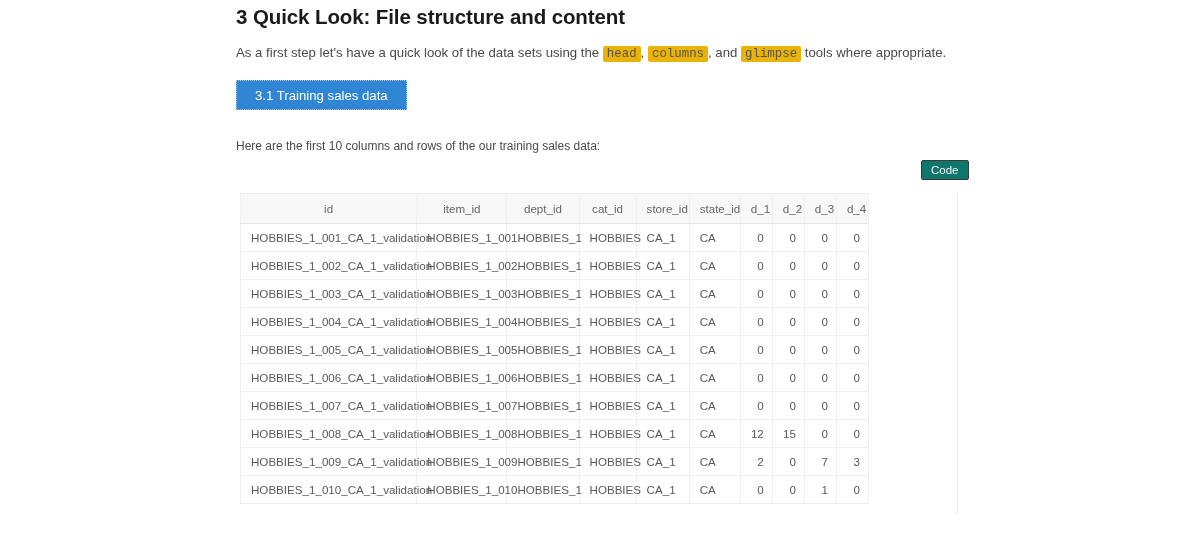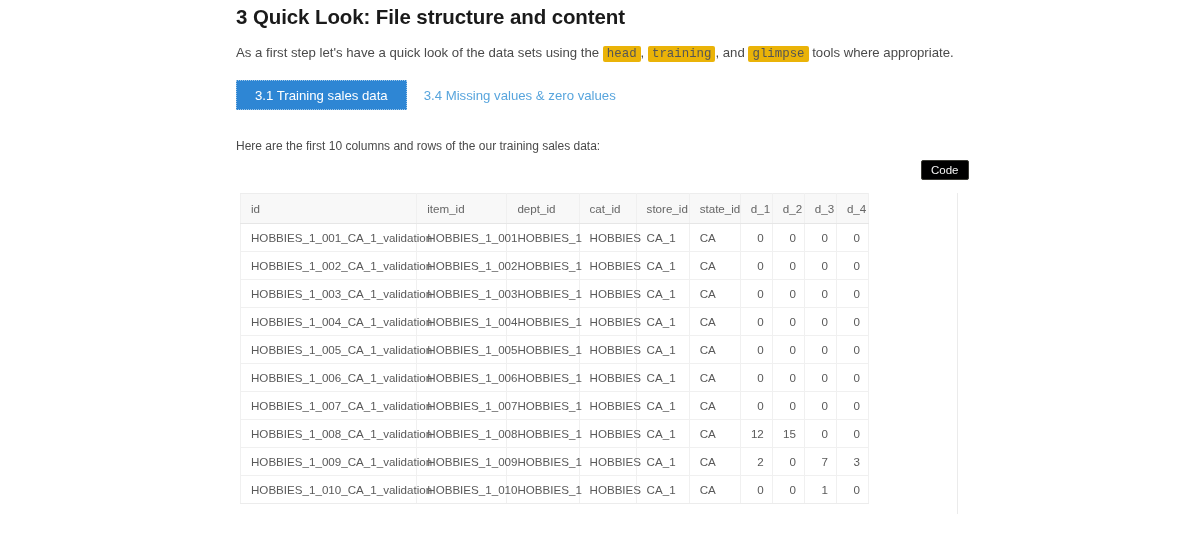--- a/index.html
+++ b/index.html
@@ -56,20 +56,21 @@
     padding: 1px 4px;
     border-radius: 2px;
   }
 
   
   .tabs {
     margin-top: 16px;
     display: flex;
     align-items: stretch;
     height: 30px;
+    gap: 31px;
   }
   .tab {
     font-size: 13.2px;
     line-height: 30px;
     padding: 0 16px;
     color: #58a5dd;
     background: transparent;
     border: 1px solid transparent;
     cursor: pointer;
     white-space: nowrap;
@@ -93,21 +94,21 @@
   }
 
   
   .code-btn {
     position: absolute;
     left: 921px;
     top: 160px;
     height: 18px;
     line-height: 18px;
     padding: 0 9px;
-    background: #000000;
+    background: #0f766e;
     color: #f5f5f5;
     font-size: 11.5px;
     font-family: "Liberation Sans", sans-serif;
     border: 1px solid #3a3a34;
     border-radius: 2px;
     cursor: pointer;
     user-select: none;
   }
 
   
@@ -126,21 +127,21 @@
     border-collapse: collapse;
     table-layout: fixed;
     width: 629px;
     font-size: 11.6px;
     color: #5a5a5a;
   }
   table.df thead th {
     background: #f8f8f8;
     font-weight: normal;
     color: #666666;
-    text-align: left;
+    text-align: center;
     padding: 8px 10px 8px 10px;
     border-bottom: 1px solid #e6e6e6;
     border-right: 1px solid #f0f0f0;
     border-top: 1px solid #ededed;
     height: 17px;
     box-sizing: border-box;
     white-space: nowrap;
   }
   table.df thead th.num { text-align: center; padding-right: 8px; }
   table.df thead th:first-child { border-left: 1px solid #f0f0f0; }
@@ -172,28 +173,27 @@
 <body>
 
 <div class="page">
   <div class="content">
 
     <h2 class="section-title">3 Quick Look: File structure and content</h2>
 
     <p class="intro">
       <span>As a first step let's have a quick look of the data sets using the</span>
       <code class="inline">head</code><span>,</span>
-      <code class="inline">training</code><span>, and</span>
+      <code class="inline">columns</code><span>, and</span>
       <code class="inline">glimpse</code>
       <span>tools where appropriate.</span>
     </p>
 
     <div class="tabs">
       <div class="tab active">3.1 Training sales data</div>
-      <div class="tab">3.4 Missing values &amp; zero values</div>
     </div>
 
     <p class="lead">Here are the first 10 columns and rows of the our training sales data:</p>
   </div>
 
   <div class="code-btn">Code</div>
 
   <div class="table-wrap">
     <table class="df">
       <colgroup>

